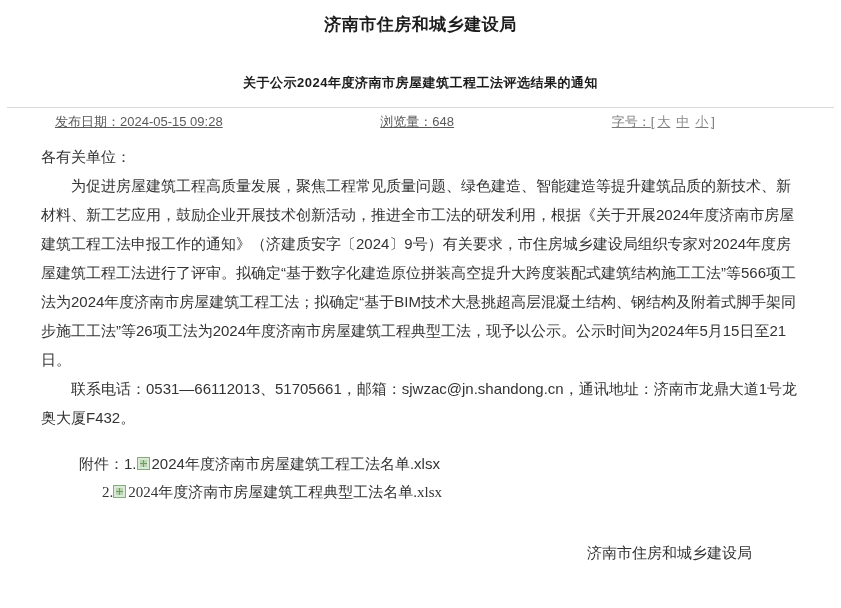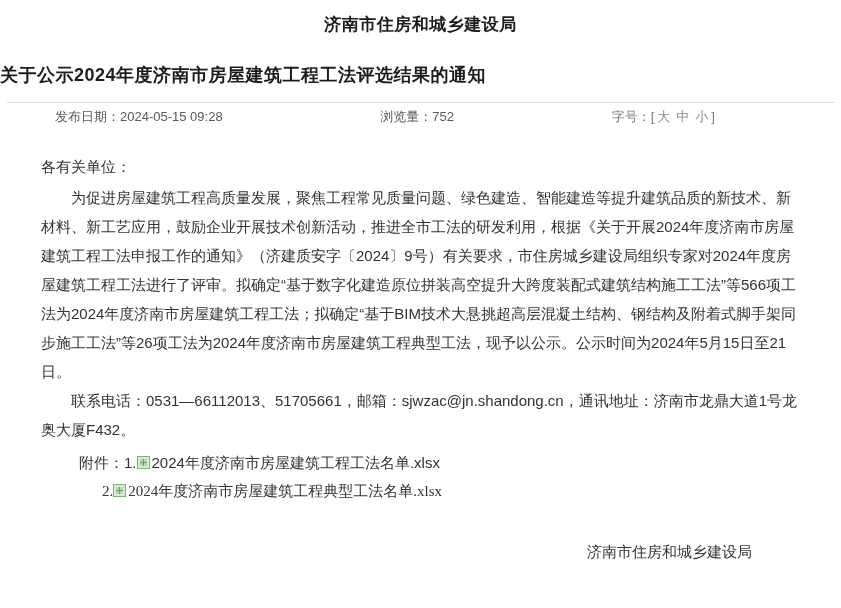--- a/index.html
+++ b/index.html
@@ -15,57 +15,57 @@
   }
   .doc-org-title {
     text-align: center;
     font-size: 17px;
     font-weight: bold;
     color: #1c1c1c;
     padding-top: 13px;
     letter-spacing: 0.5px;
   }
   .doc-notice-title {
-    text-align: left;
-    font-size: 18px;
+    text-align: center;
+    font-size: 13px;
     font-weight: bold;
     color: #1c1c1c;
-    margin-top: 27px;
+    margin-top: 38px;
     letter-spacing: 0.5px;
   }
   .rule {
     border: none;
     border-top: 1px solid #d9d9d9;
     margin: 15px 7px 0 7px;
   }
   .meta-row {
     display: flex;
     justify-content: space-between;
     align-items: center;
     padding: 5px 126px 3px 55px;
     font-size: 13px;
     color: #5a5a5a;
   }
-  .meta-item { white-space: nowrap; }
+  .meta-item { white-space: nowrap; text-decoration: underline; }
   .meta-value { color: #5a5a5a; }
   .font-size-switch { color: #7a7a7a; }
   .font-size-option {
     color: #8a8a8a;
     cursor: pointer;
     margin: 0 3px;
   }
   .content {
     padding: 0 41px;
     font-size: 15px;
     line-height: 29px;
     color: #333333;
   }
-  .salutation { margin-top: 25px; font-family: Liberation Mono, monospace; }
+  .salutation { margin-top: 8px; }
   .para { text-indent: 2em; }
-  .attachments { margin-top: 4px; }
+  .attachments { margin-top: 17px; }
   .attach-line { white-space: nowrap; }
   .attach-line-1 { padding-left: 38px; }
   .attach-line-2 { padding-left: 61px; font-family: Liberation Serif, serif; }
   .xlsx-icon {
     display: inline-block;
     width: 13px;
     height: 13px;
     background: #d9ead9;
     border: 1px solid #86ab7e;
     position: relative;
@@ -97,21 +97,21 @@
 
 <div class="doc-notice-title">关于公示2024年度济南市房屋建筑工程工法评选结果的通知</div>
 
 <hr class="rule">
 
 <div class="meta-row">
   <div class="meta-item">
     <span>发布日期：</span><span class="meta-value">2024-05-15 09:28</span>
   </div>
   <div class="meta-item">
-    <span>浏览量：</span><span class="meta-value">752</span>
+    <span>浏览量：</span><span class="meta-value">648</span>
   </div>
   <div class="meta-item font-size-switch">
     <span>字号：</span><span>[</span><span class="font-size-option">大</span><span class="font-size-option">中</span><span class="font-size-option">小</span><span>]</span>
   </div>
 </div>
 
 <div class="content">
   <div class="salutation">各有关单位：</div>
   <p class="para">为促进房屋建筑工程高质量发展，聚焦工程常见质量问题、绿色建造、智能建造等提升建筑品质的新技术、新材料、新工艺应用，鼓励企业开展技术创新活动，推进全市工法的研发利用，根据《关于开展2024年度济南市房屋建筑工程工法申报工作的通知》（济建质安字〔2024〕9号）有关要求，市住房城乡建设局组织专家对2024年度房屋建筑工程工法进行了评审。拟确定“基于数字化建造原位拼装高空提升大跨度装配式建筑结构施工工法”等566项工法为2024年度济南市房屋建筑工程工法；拟确定“基于BIM技术大悬挑超高层混凝土结构、钢结构及附着式脚手架同步施工工法”等26项工法为2024年度济南市房屋建筑工程典型工法，现予以公示。公示时间为2024年5月15日至21日。</p>
   <p class="para">联系电话：0531—66112013、51705661，邮箱：sjwzac@jn.shandong.cn，通讯地址：济南市龙鼎大道1号龙奥大厦F432。</p>

